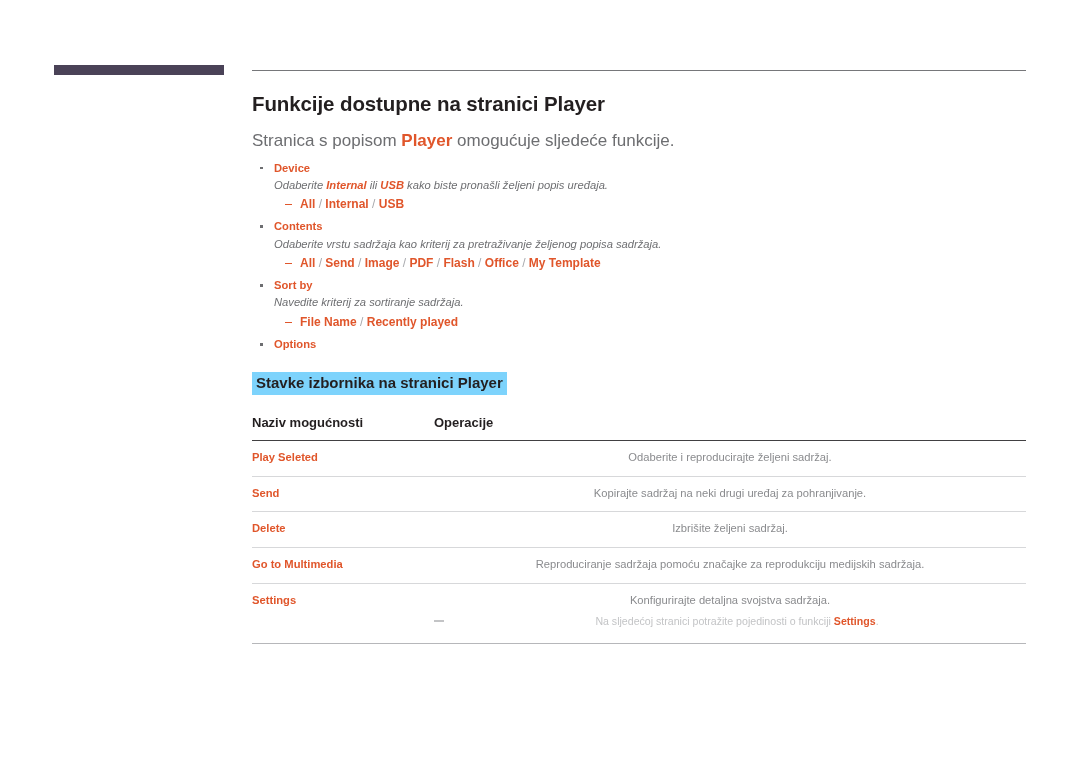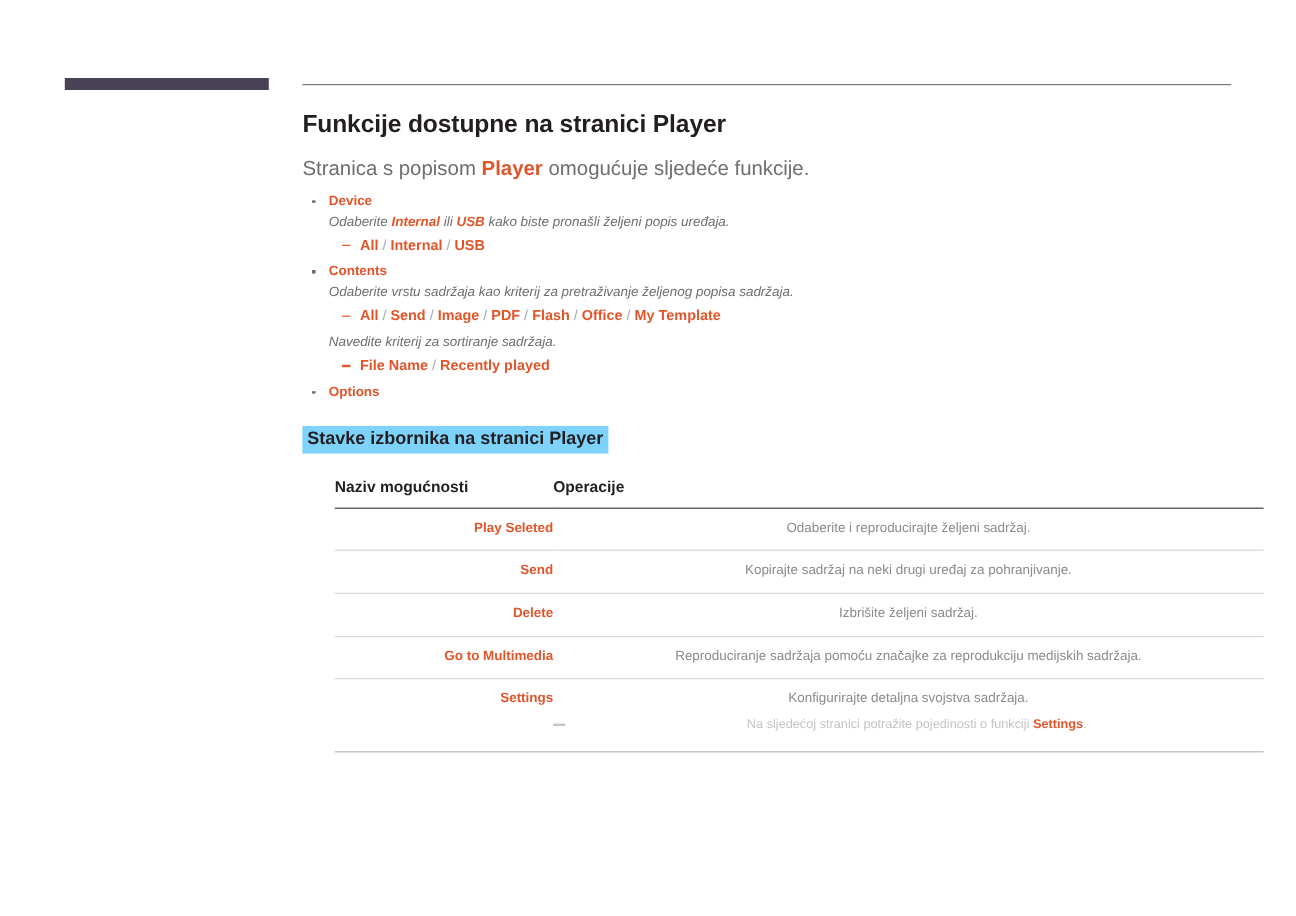--- a/index.html
+++ b/index.html
@@ -138,21 +138,20 @@
     padding: 2px 4px 3px 4px;
     line-height: 1.18;
   }
 
   
   table.opt-table {
     margin-top: 20px;
     width: 774px;
     border-collapse: collapse;
     table-layout: fixed;
-    margin-left: 27px;
   }
   table.opt-table col.c1 { width: 182px; }
   table.opt-table col.c2 { width: 592px; }
 
   table.opt-table thead th {
     text-align: left;
     font-size: 13px;
     font-weight: bold;
     color: #231f20;
     padding: 0 0 10px 0;
@@ -167,21 +166,20 @@
     vertical-align: top;
     line-height: 1.4;
   }
   table.opt-table tbody tr:last-child td {
     border-bottom: 1px solid #b6b7ba;
     padding-bottom: 14px;
   }
   td.name-cell {
     color: #e0562b;
     font-weight: bold;
-    text-align: right;
   }
   td.desc-cell {
     color: #8a8b8e;
     text-align: center;
   }
 
   .note-line {
     position: relative;
     margin-top: 6px;
     padding-left: 14px;
@@ -240,20 +238,24 @@
           <span>Contents</span>
         </div>
         <div class="bullet-desc">Odaberite vrstu sadržaja kao kriterij za pretraživanje željenog popisa sadržaja.</div>
         <div class="sub-item">
           <span class="dash"></span>
           <span>All</span><span class="sep"> / </span><span>Send</span><span class="sep"> / </span><span>Image</span><span class="sep"> / </span><span>PDF</span><span class="sep"> / </span><span>Flash</span><span class="sep"> / </span><span>Office</span><span class="sep"> / </span><span>My Template</span>
         </div>
       </div>
 
       <div class="bullet-item">
+        <div class="bullet-head">
+          <span class="dot"></span>
+          <span>Sort by</span>
+        </div>
         <div class="bullet-desc">Navedite kriterij za sortiranje sadržaja.</div>
         <div class="sub-item">
           <span class="dash"></span>
           <span>File Name</span><span class="sep"> / </span><span>Recently played</span>
         </div>
       </div>
 
       <div class="bullet-item">
         <div class="bullet-head">
           <span class="dot"></span>

